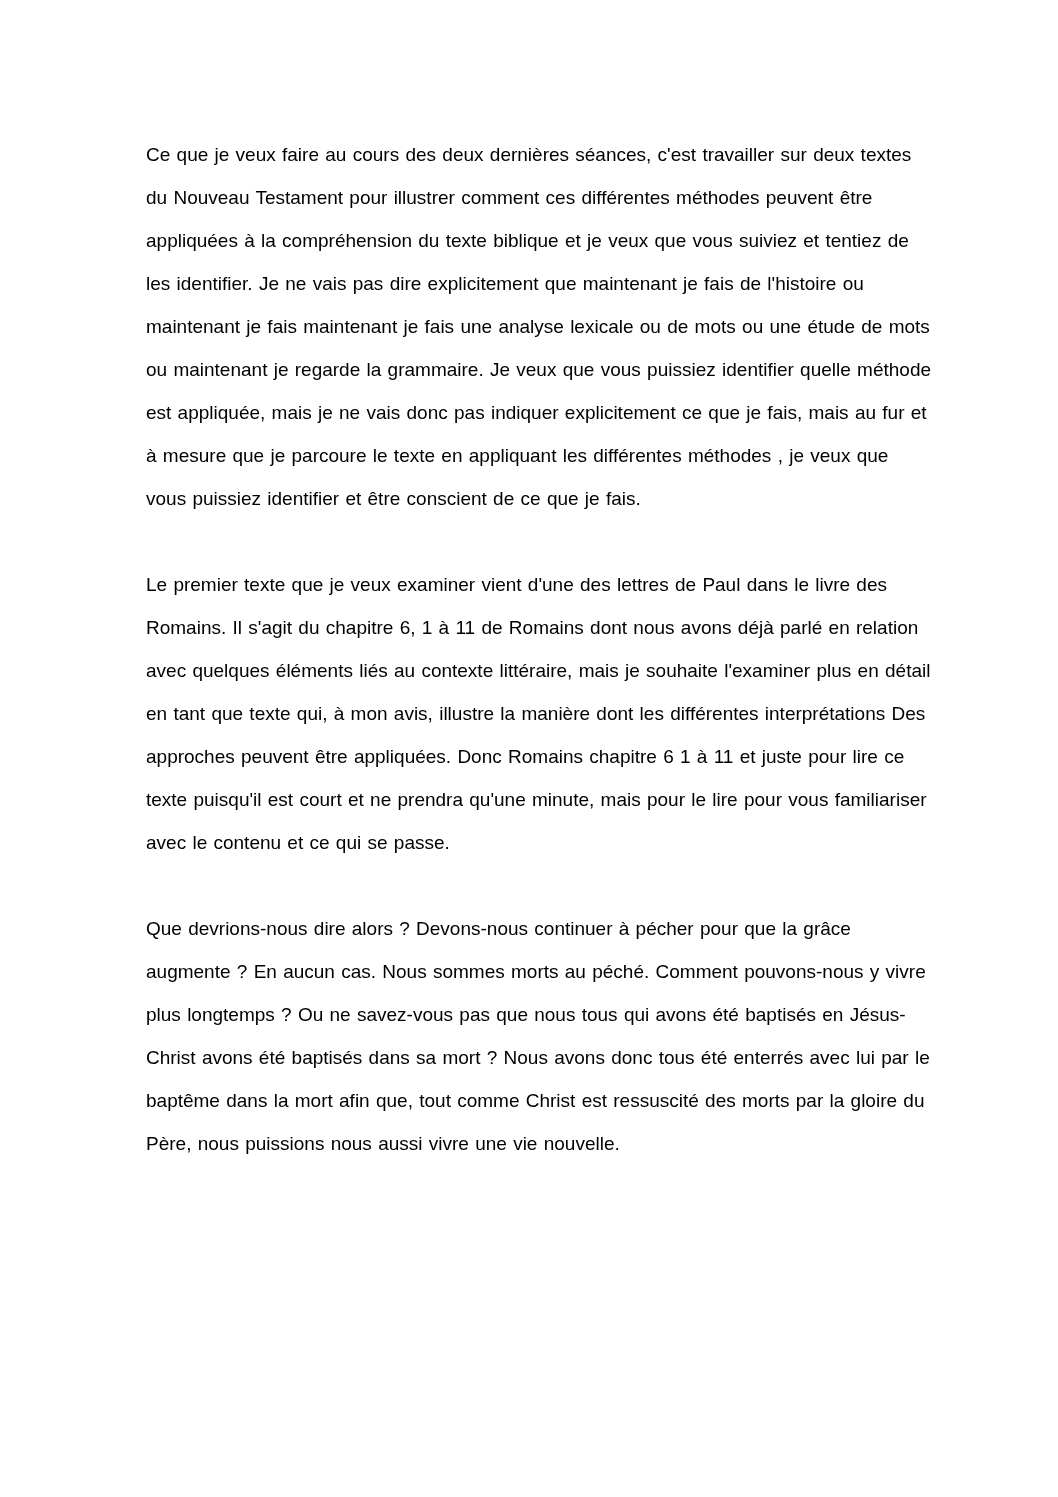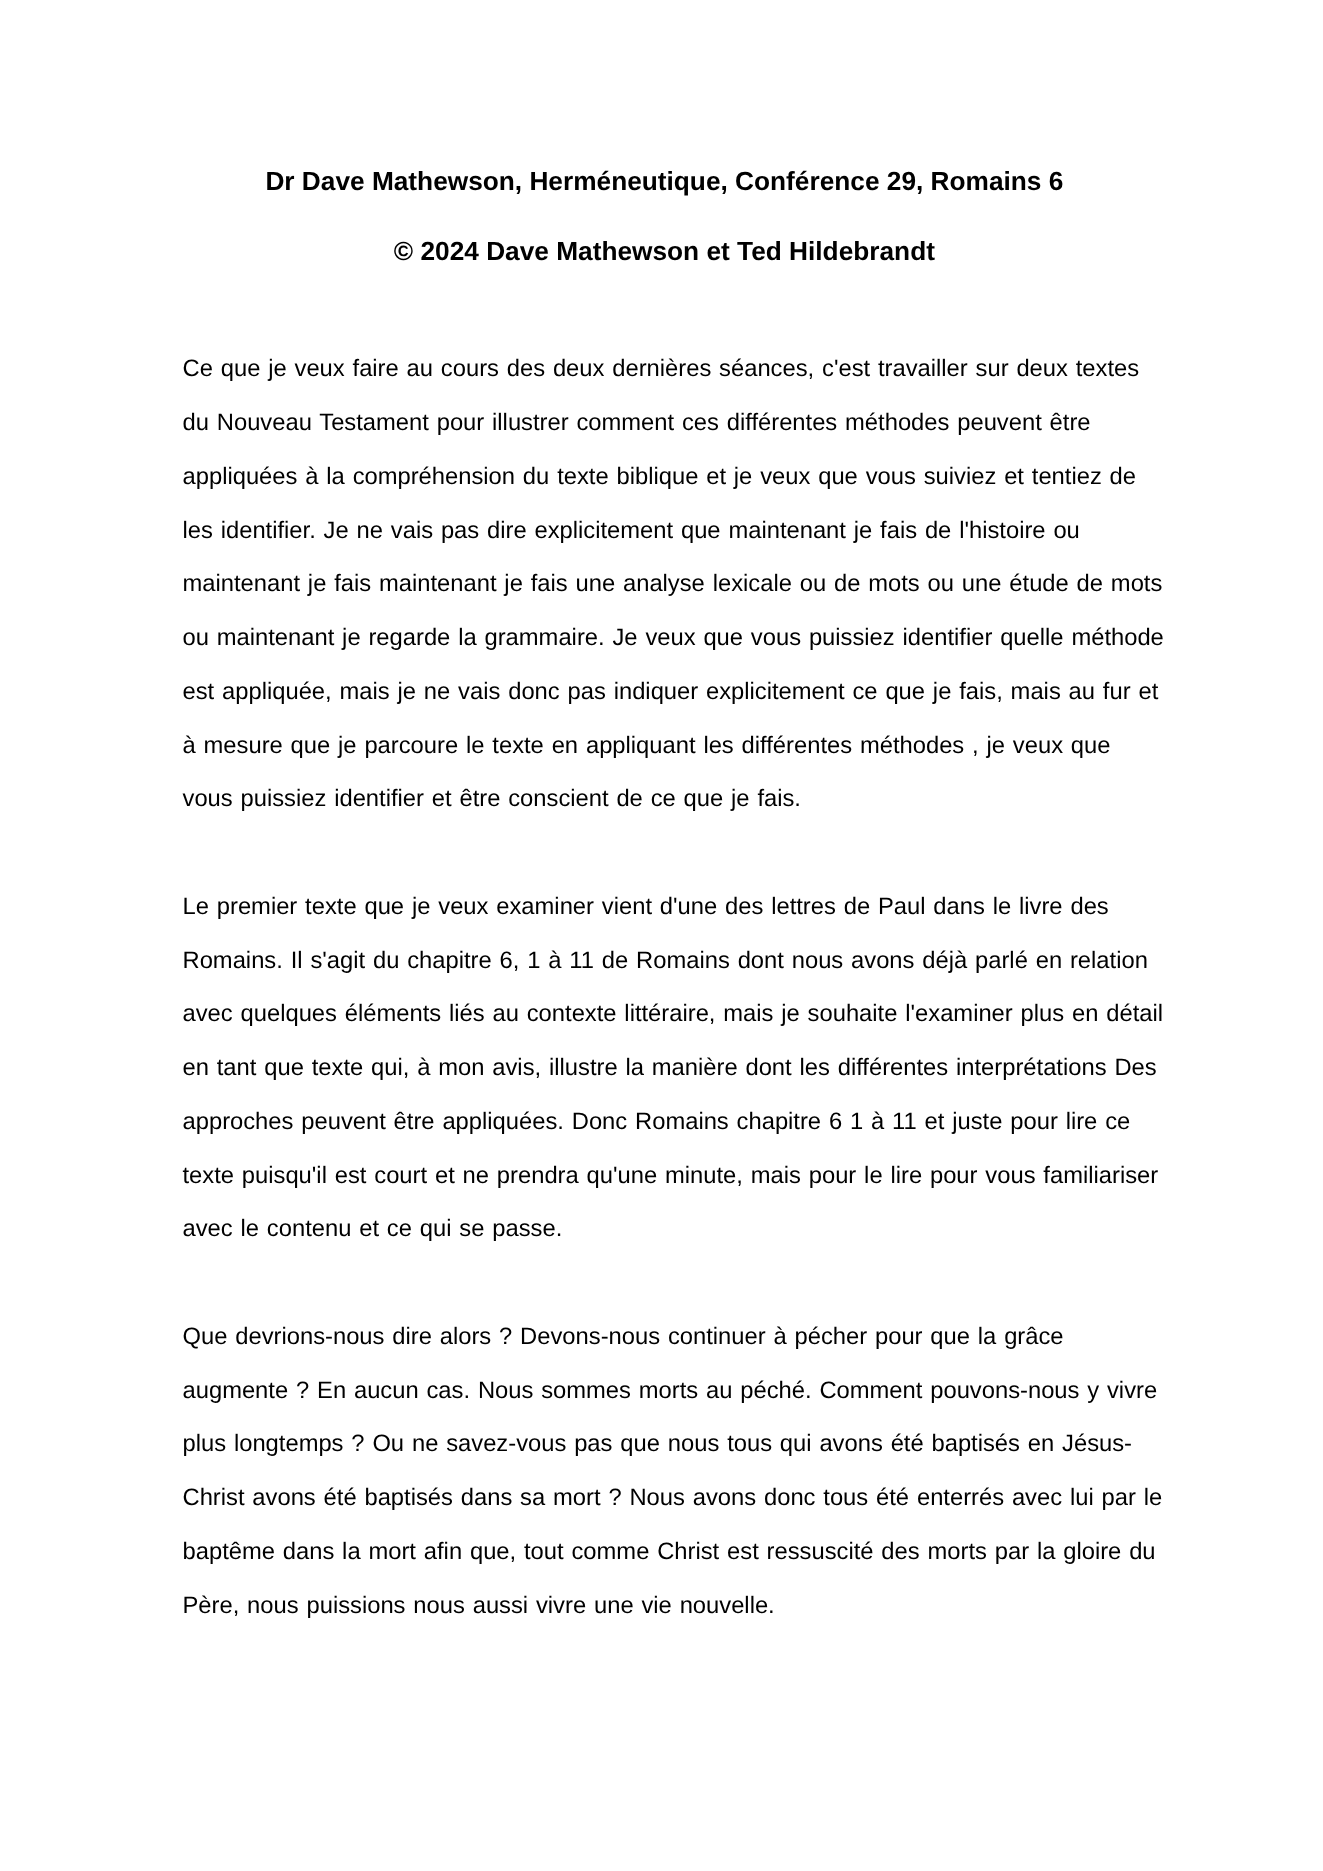--- a/index.html
+++ b/index.html
@@ -38,20 +38,16 @@
     line-height: 43px;
     margin: 0 0 43px 16px;
     text-align: left;
     word-spacing: 1px;
   }
 </style>
 </head>
 <body>
 
 <div class="page">
-  <div class="title-block">
-    <h1 class="doc-title">Dr Dave Mathewson, Herméneutique, Conférence 29, Romains 6</h1>
-    <h2 class="doc-copyright">© 2024 Dave Mathewson et Ted Hildebrandt</h2>
-  </div>
   <p class="doc-paragraph">Ce que je veux faire au cours des deux dernières séances, c'est travailler sur deux textes du Nouveau Testament pour illustrer comment ces différentes méthodes peuvent être appliquées à la compréhension du texte biblique et je veux que vous suiviez et tentiez de les identifier. Je ne vais pas dire explicitement que maintenant je fais de l'histoire ou maintenant je fais maintenant je fais une analyse lexicale ou de mots ou une étude de mots ou maintenant je regarde la grammaire. Je veux que vous puissiez identifier quelle méthode est appliquée, mais je ne vais donc pas indiquer explicitement ce que je fais, mais au fur et à mesure que je parcoure le texte en appliquant les différentes méthodes , je veux que vous puissiez identifier et être conscient de ce que je fais.</p>
   <p class="doc-paragraph">Le premier texte que je veux examiner vient d'une des lettres de Paul dans le livre des Romains. Il s'agit du chapitre 6, 1 à 11 de Romains dont nous avons déjà parlé en relation avec quelques éléments liés au contexte littéraire, mais je souhaite l'examiner plus en détail en tant que texte qui, à mon avis, illustre la manière dont les différentes interprétations Des approches peuvent être appliquées. Donc Romains chapitre 6 1 à 11 et juste pour lire ce texte puisqu'il est court et ne prendra qu'une minute, mais pour le lire pour vous familiariser avec le contenu et ce qui se passe.</p>
   <p class="doc-paragraph">Que devrions-nous dire alors ? Devons-nous continuer à pécher pour que la grâce augmente ? En aucun cas. Nous sommes morts au péché. Comment pouvons-nous y vivre plus longtemps ? Ou ne savez-vous pas que nous tous qui avons été baptisés en Jésus-Christ avons été baptisés dans sa mort ? Nous avons donc tous été enterrés avec lui par le baptême dans la mort afin que, tout comme Christ est ressuscité des morts par la gloire du Père, nous puissions nous aussi vivre une vie nouvelle.</p>
 </div>
 
 </body></html>

